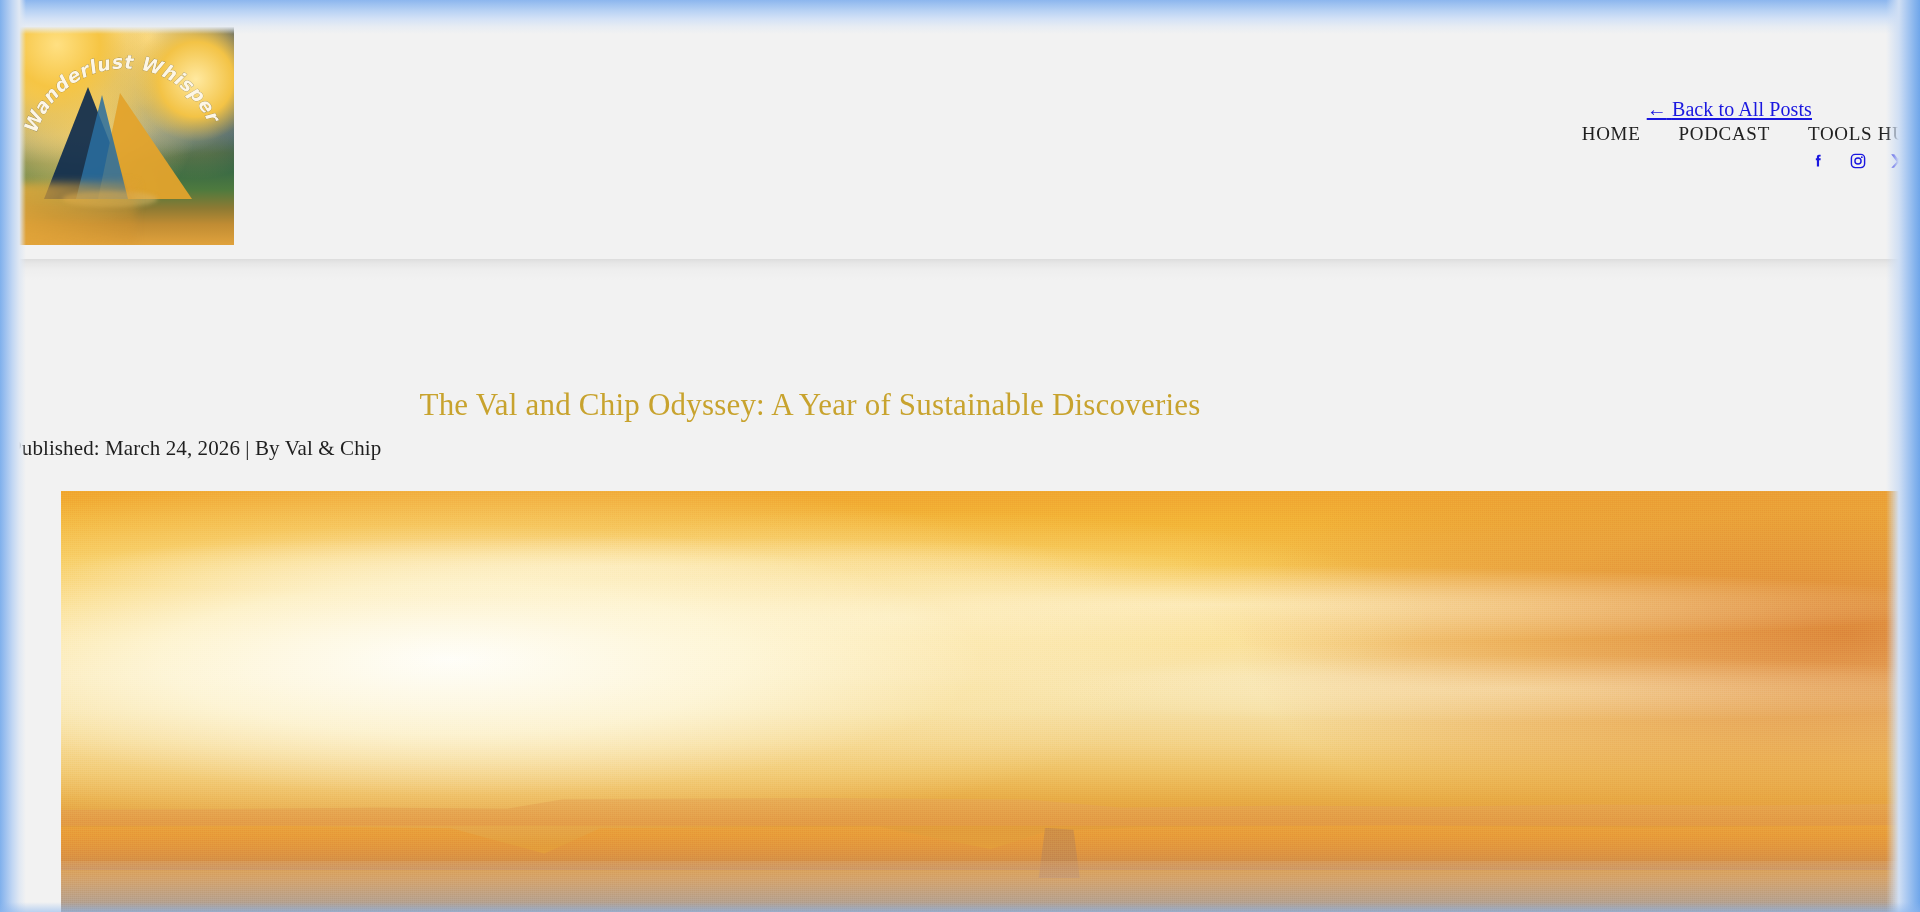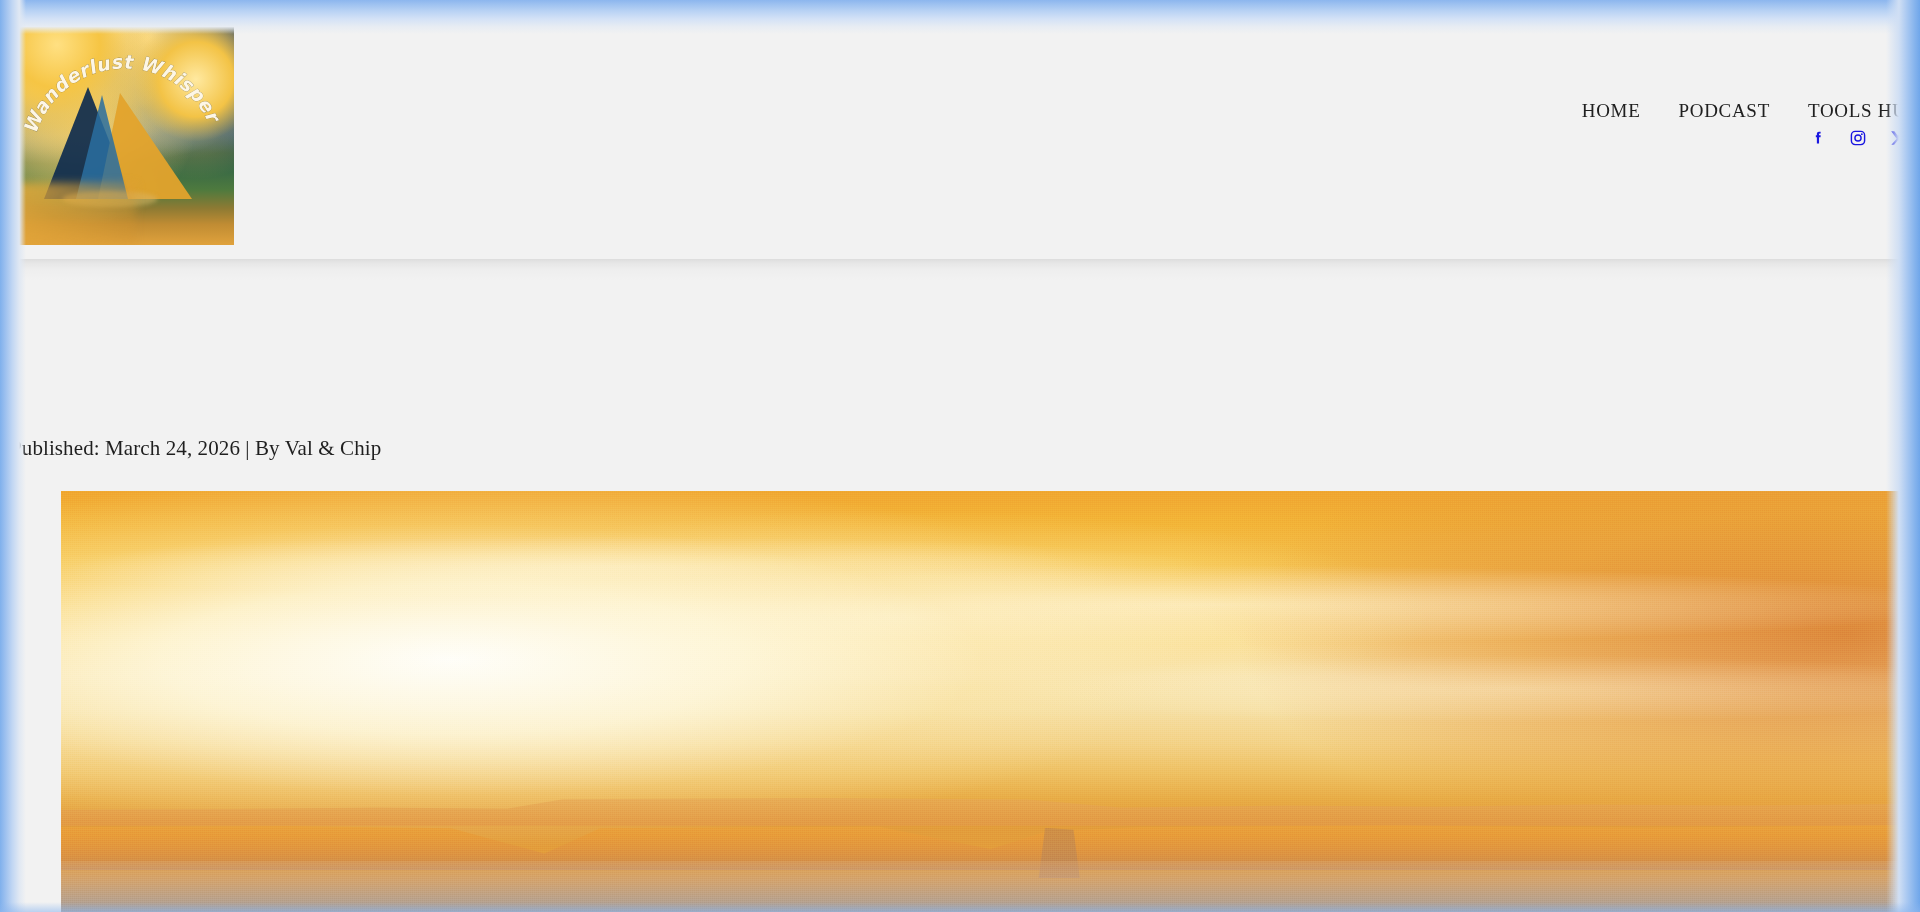--- a/index.html
+++ b/index.html
@@ -352,20 +352,24 @@
         <path id="brandArc" d="M 24,128 A 92,92 0 0 1 200,112" fill="none"></path>
       </defs>
       <text>
         <textPath href="#brandArc" startOffset="4%">Wanderlust Whispers</textPath>
       </text>
     </svg>
   </a>
 
   <nav id="header-nav">
 
+    <a id="back-to-all-posts" href="#">
+      <span>←</span>
+      <span>Back to All Posts</span>
+    </a>
 
     <ul id="main-menu">
       <li>
         <a href="#">HOME</a>
       </li>
       <li>
         <a href="#">PODCAST</a>
       </li>
       <li>
         <a href="#">TOOLS HUB</a>
@@ -392,20 +396,21 @@
       </a>
     </div>
 
   </nav>
 </header>
 
 <div id="header-divider"></div>
 
 <main id="article">
 
+  <h1 id="post-title">The Val and Chip Odyssey: A Year of Sustainable Discoveries</h1>
 
   <div id="post-meta">Published: March 24, 2026 | By Val &amp; Chip</div>
 
   <figure id="hero-image">
     <span class="hero-sky"></span>
     <span class="hero-mesa-far"></span>
     <span class="hero-mesa-near"></span>
     <span class="hero-butte"></span>
     <span class="hero-foreground"></span>
     <span class="hero-grain"></span>

